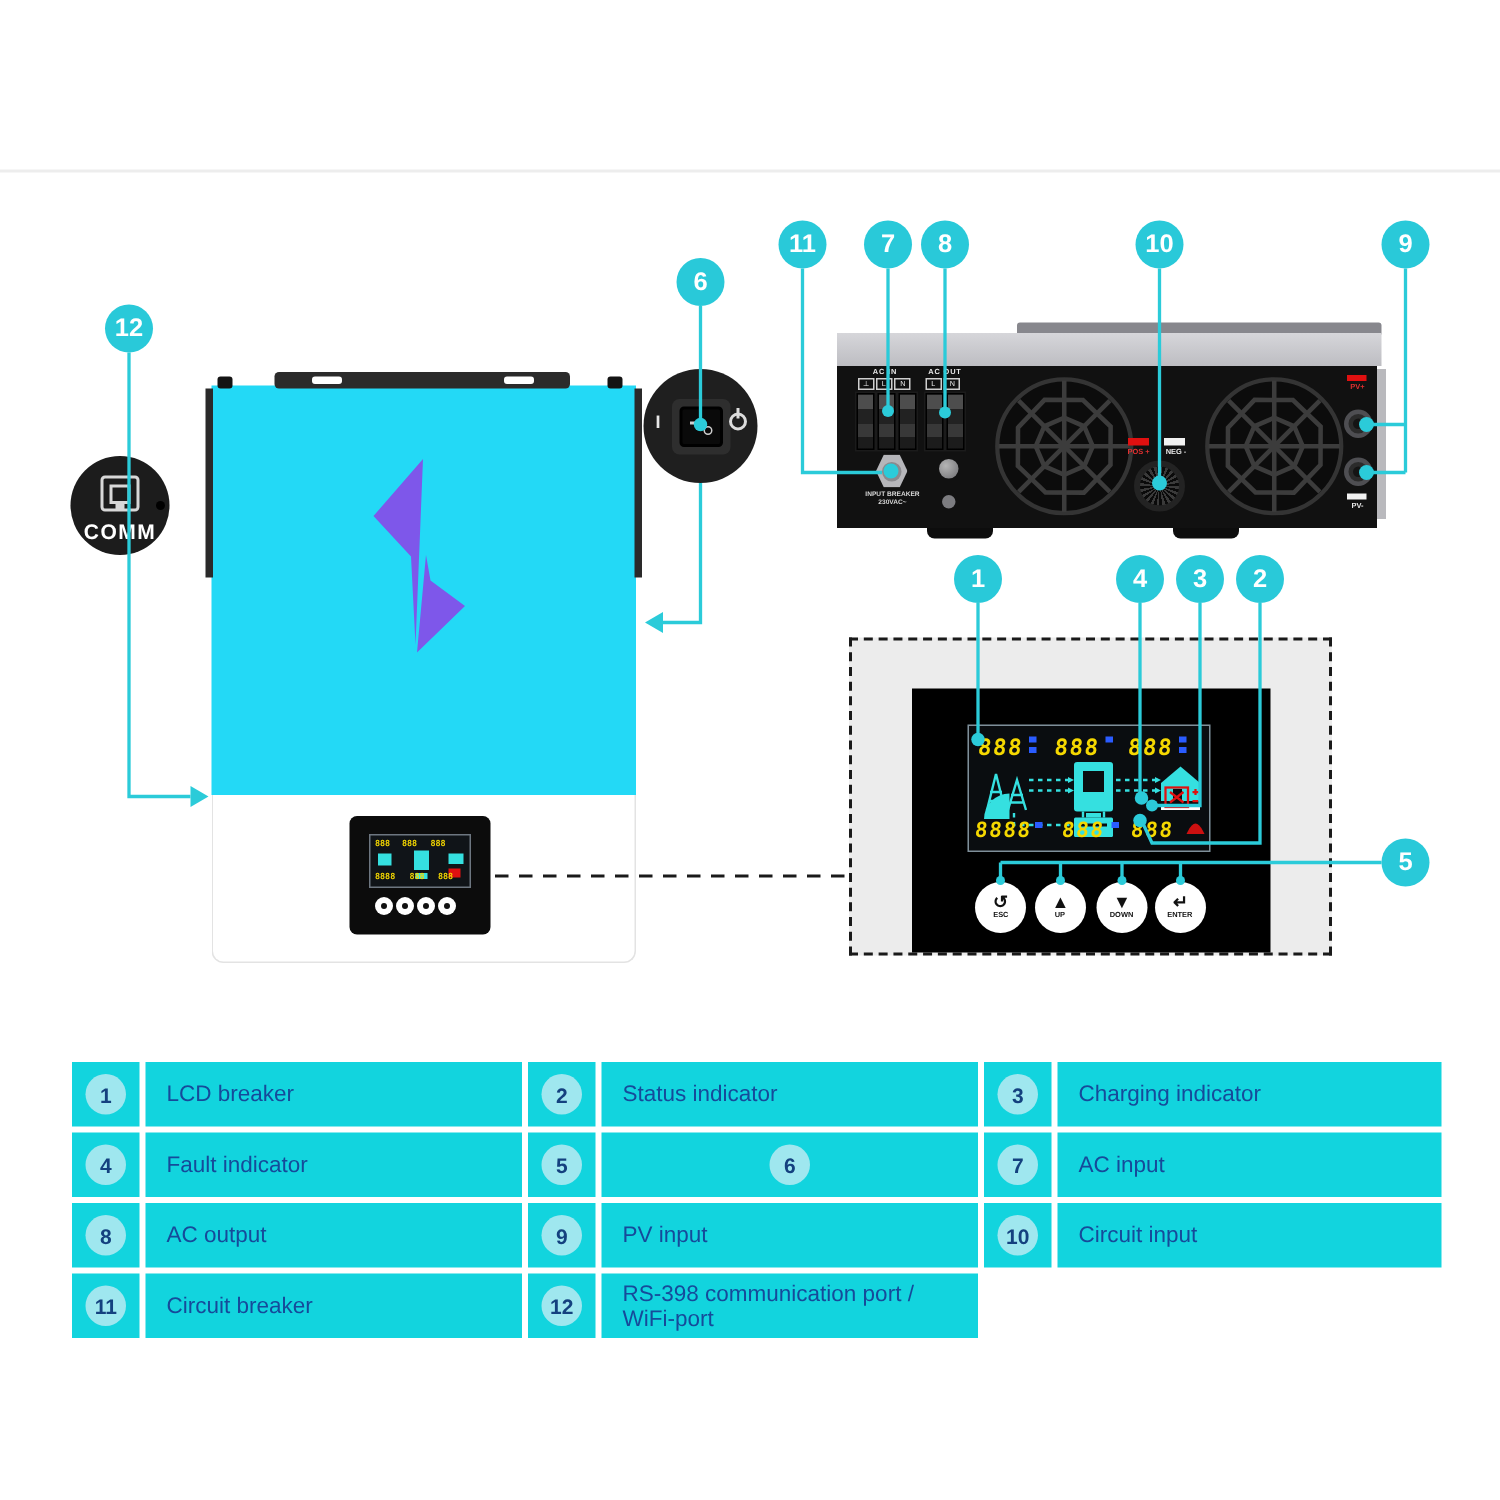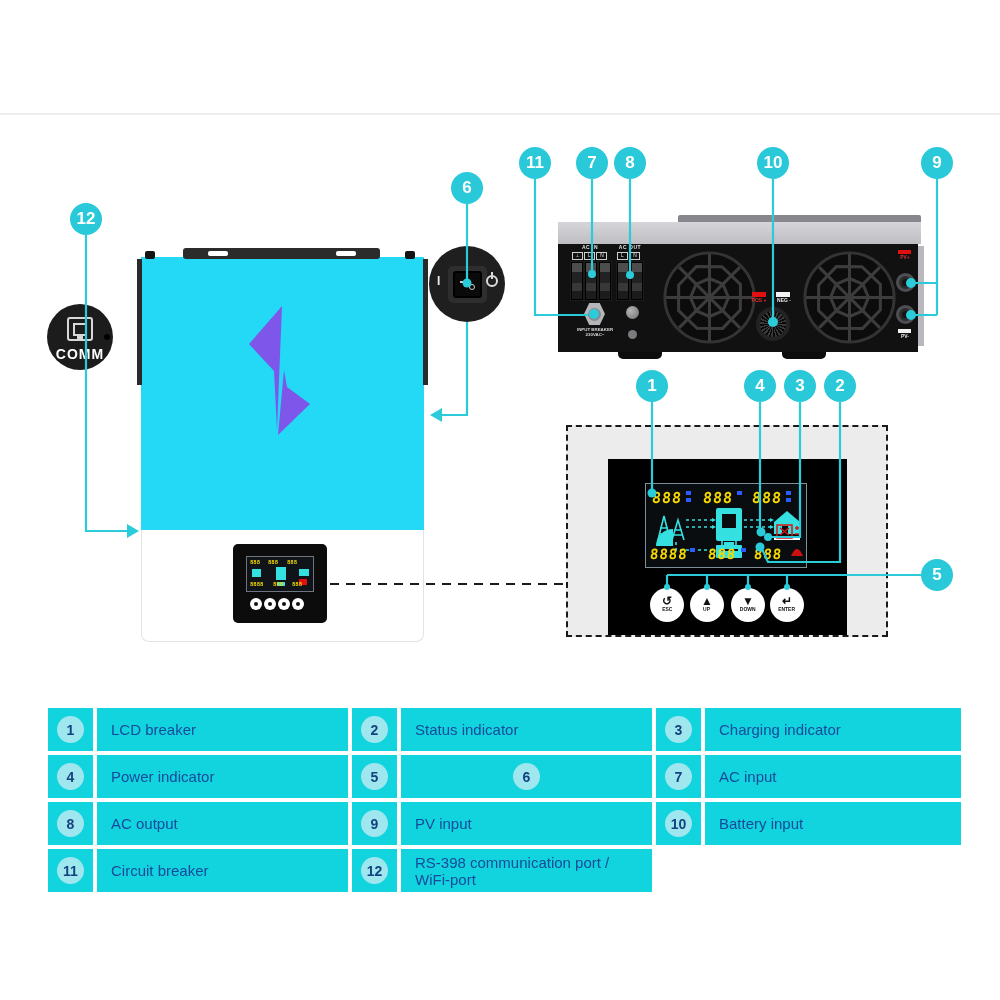--- a/index.html
+++ b/index.html
@@ -428,21 +428,21 @@
         <span class="badge">3</span>
       </div>
     <div class="cell lab">
         <span>Charging indicator</span>
       </div>
 
     <div class="cell num">
         <span class="badge">4</span>
       </div>
     <div class="cell lab">
-        <span>Power indicator</span>
+        <span>Fault indicator</span>
       </div>
     <div class="cell num">
         <span class="badge">5</span>
       </div>
     <div class="cell num">
         <span class="badge">6</span>
       </div>
 
     <div class="cell num">
         <span class="badge">7</span>
@@ -460,21 +460,21 @@
         <span class="badge">9</span>
       </div>
     <div class="cell lab">
         <span>PV input</span>
       </div>
 
     <div class="cell num">
         <span class="badge">10</span>
       </div>
     <div class="cell lab">
-        <span>Battery input</span>
+        <span>Circuit input</span>
       </div>
     <div class="cell num">
         <span class="badge">11</span>
       </div>
     <div class="cell lab">
         <span>Circuit breaker</span>
       </div>
     <div class="cell num">
         <span class="badge">12</span>
       </div>

